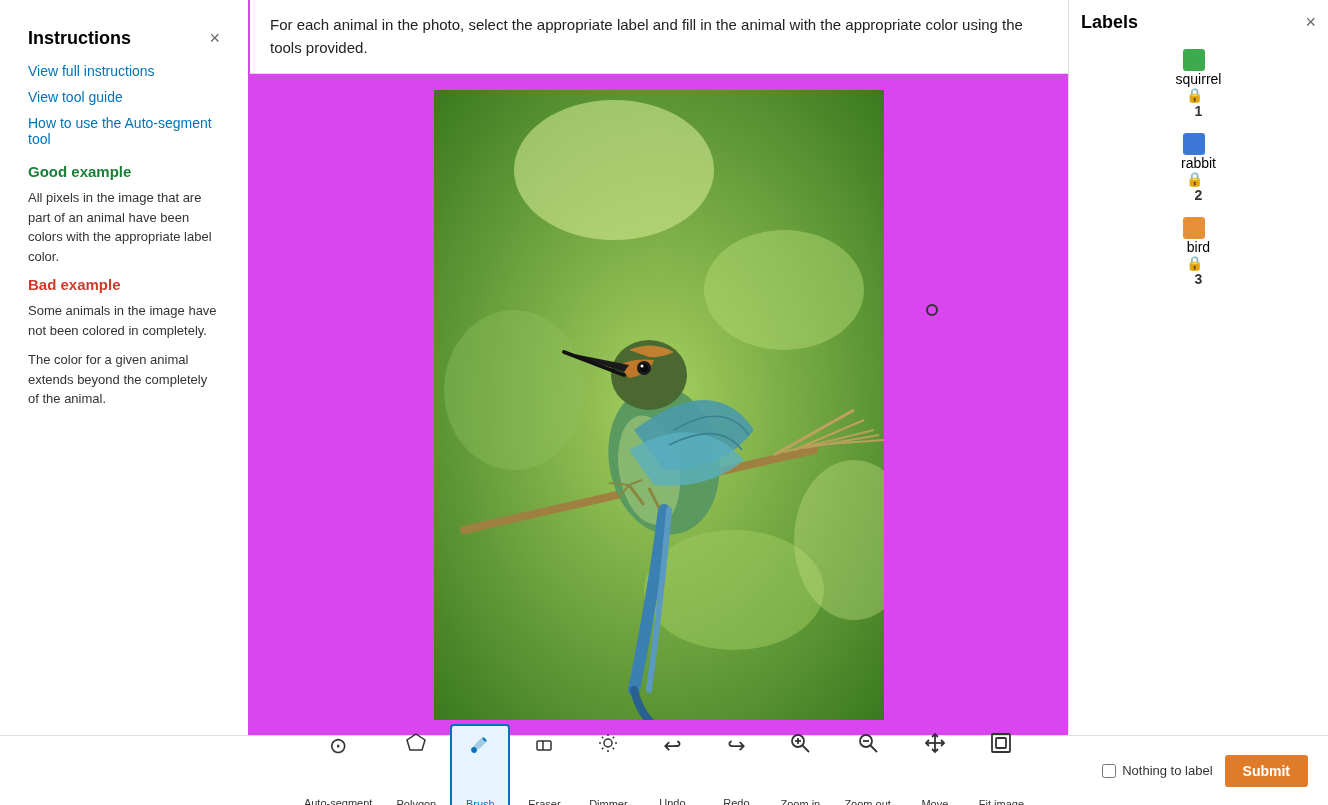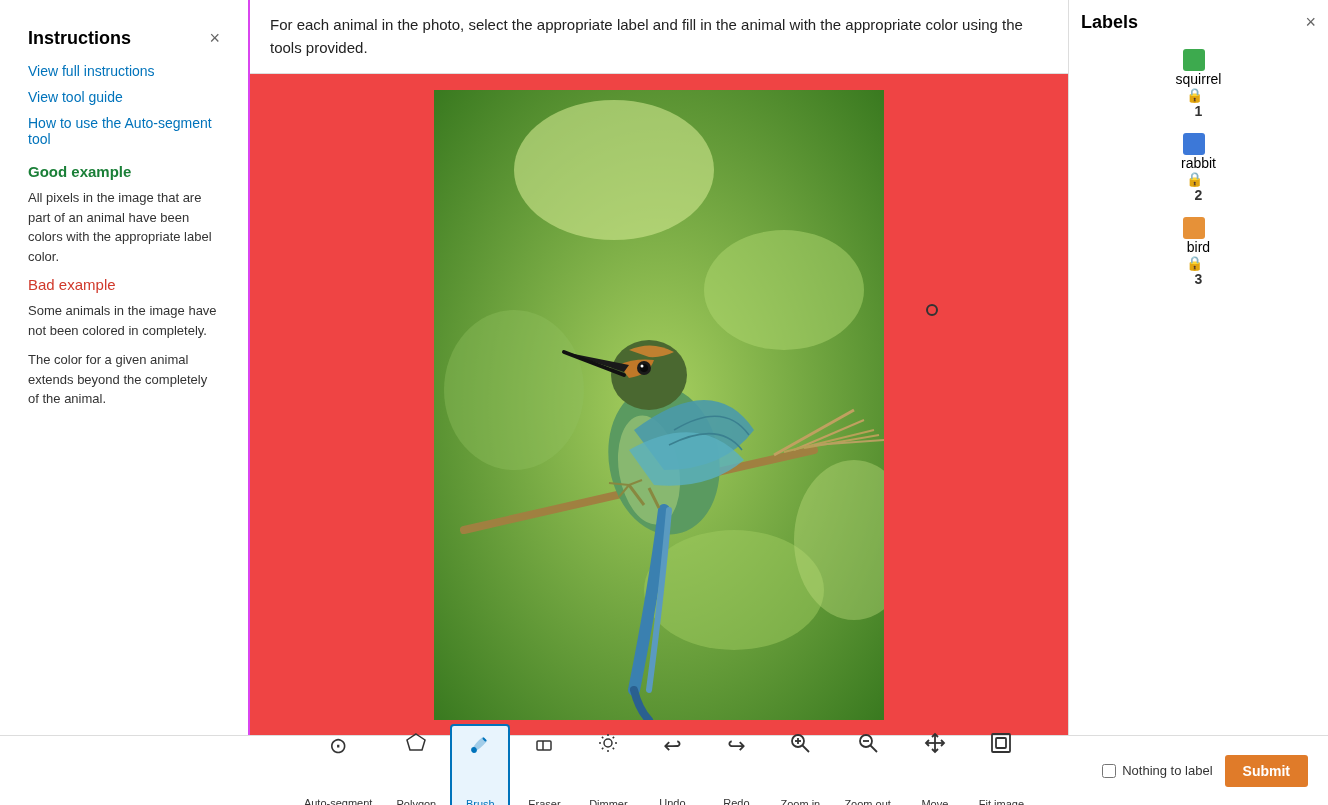--- a/index.html
+++ b/index.html
@@ -48,37 +48,37 @@
     }
 
     .good-example-heading {
       color: #1a7f37;
       font-weight: bold;
       font-size: 15px;
       margin: 16px 0 8px 0;
     }
     .bad-example-heading {
       color: #d0392b;
-      font-weight: normal;
+      font-weight: bold;
       font-size: 15px;
       margin: 7px 0 8px 0;
     }
     .sidebar-text {
       color: #333;
       line-height: 1.5;
       margin-bottom: 10px;
       font-size: 13px;
     }
 
     
     .canvas-area {
       flex: 1;
       display: flex;
       flex-direction: column;
-      background: #ef4444;
+      background: #d946ef;
       overflow: hidden;
     }
     .instruction-bar {
       background: #fff;
       padding: 14px 20px;
       border-bottom: 1px solid #ddd;
       font-size: 15px;
       color: #222;
       line-height: 1.5;
     }

